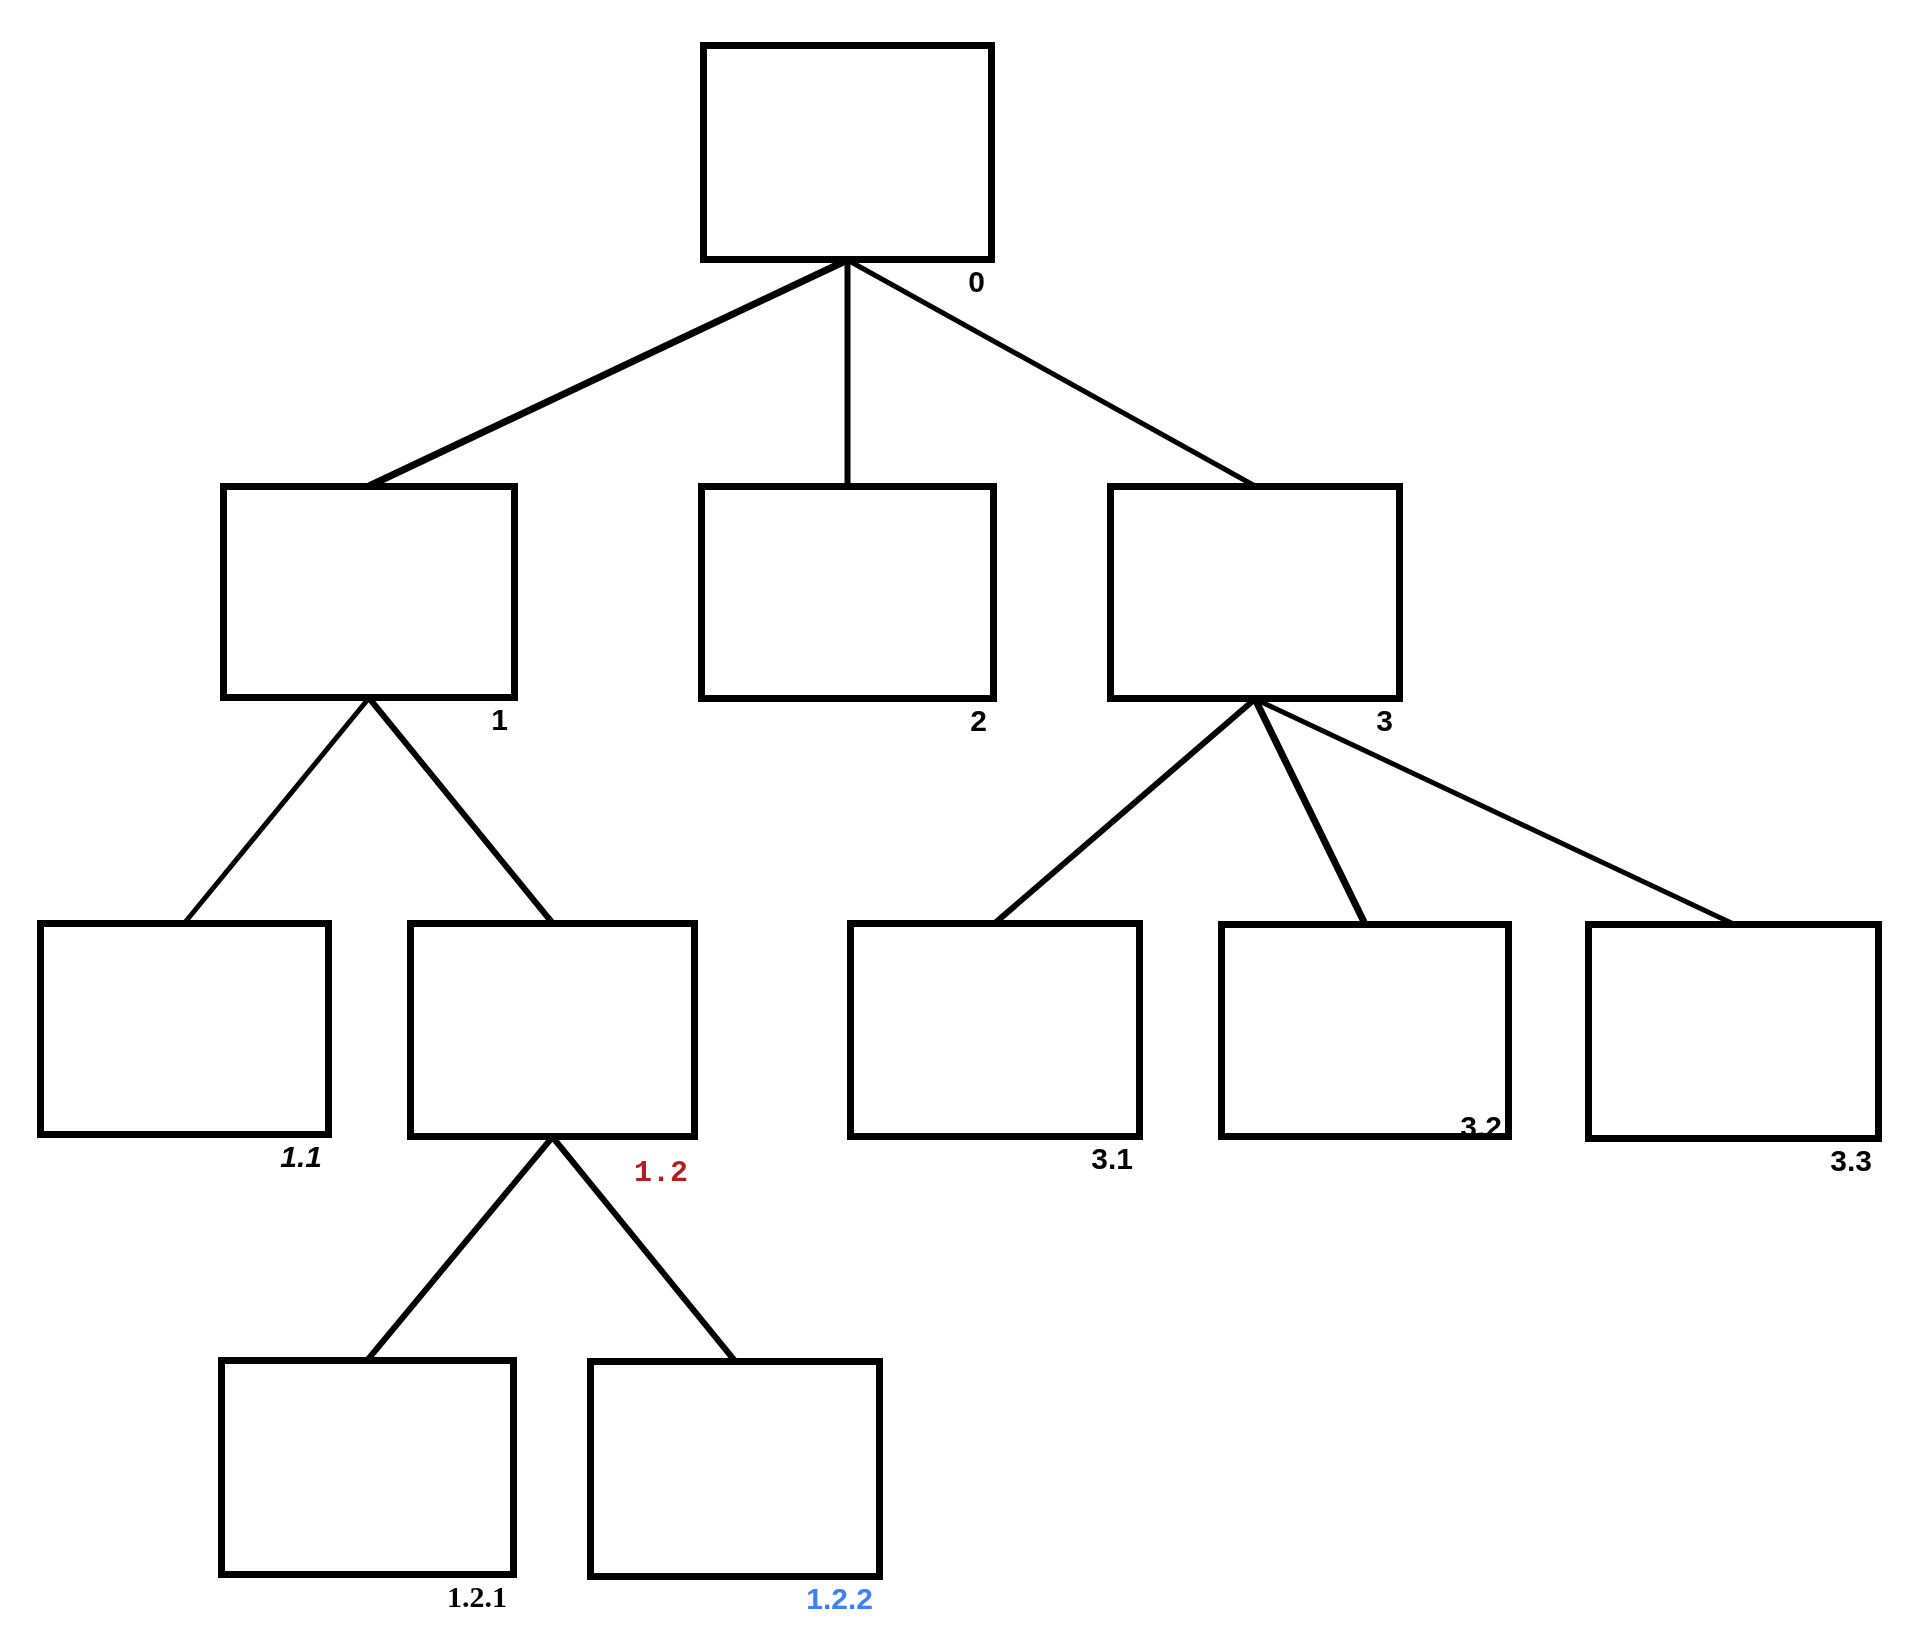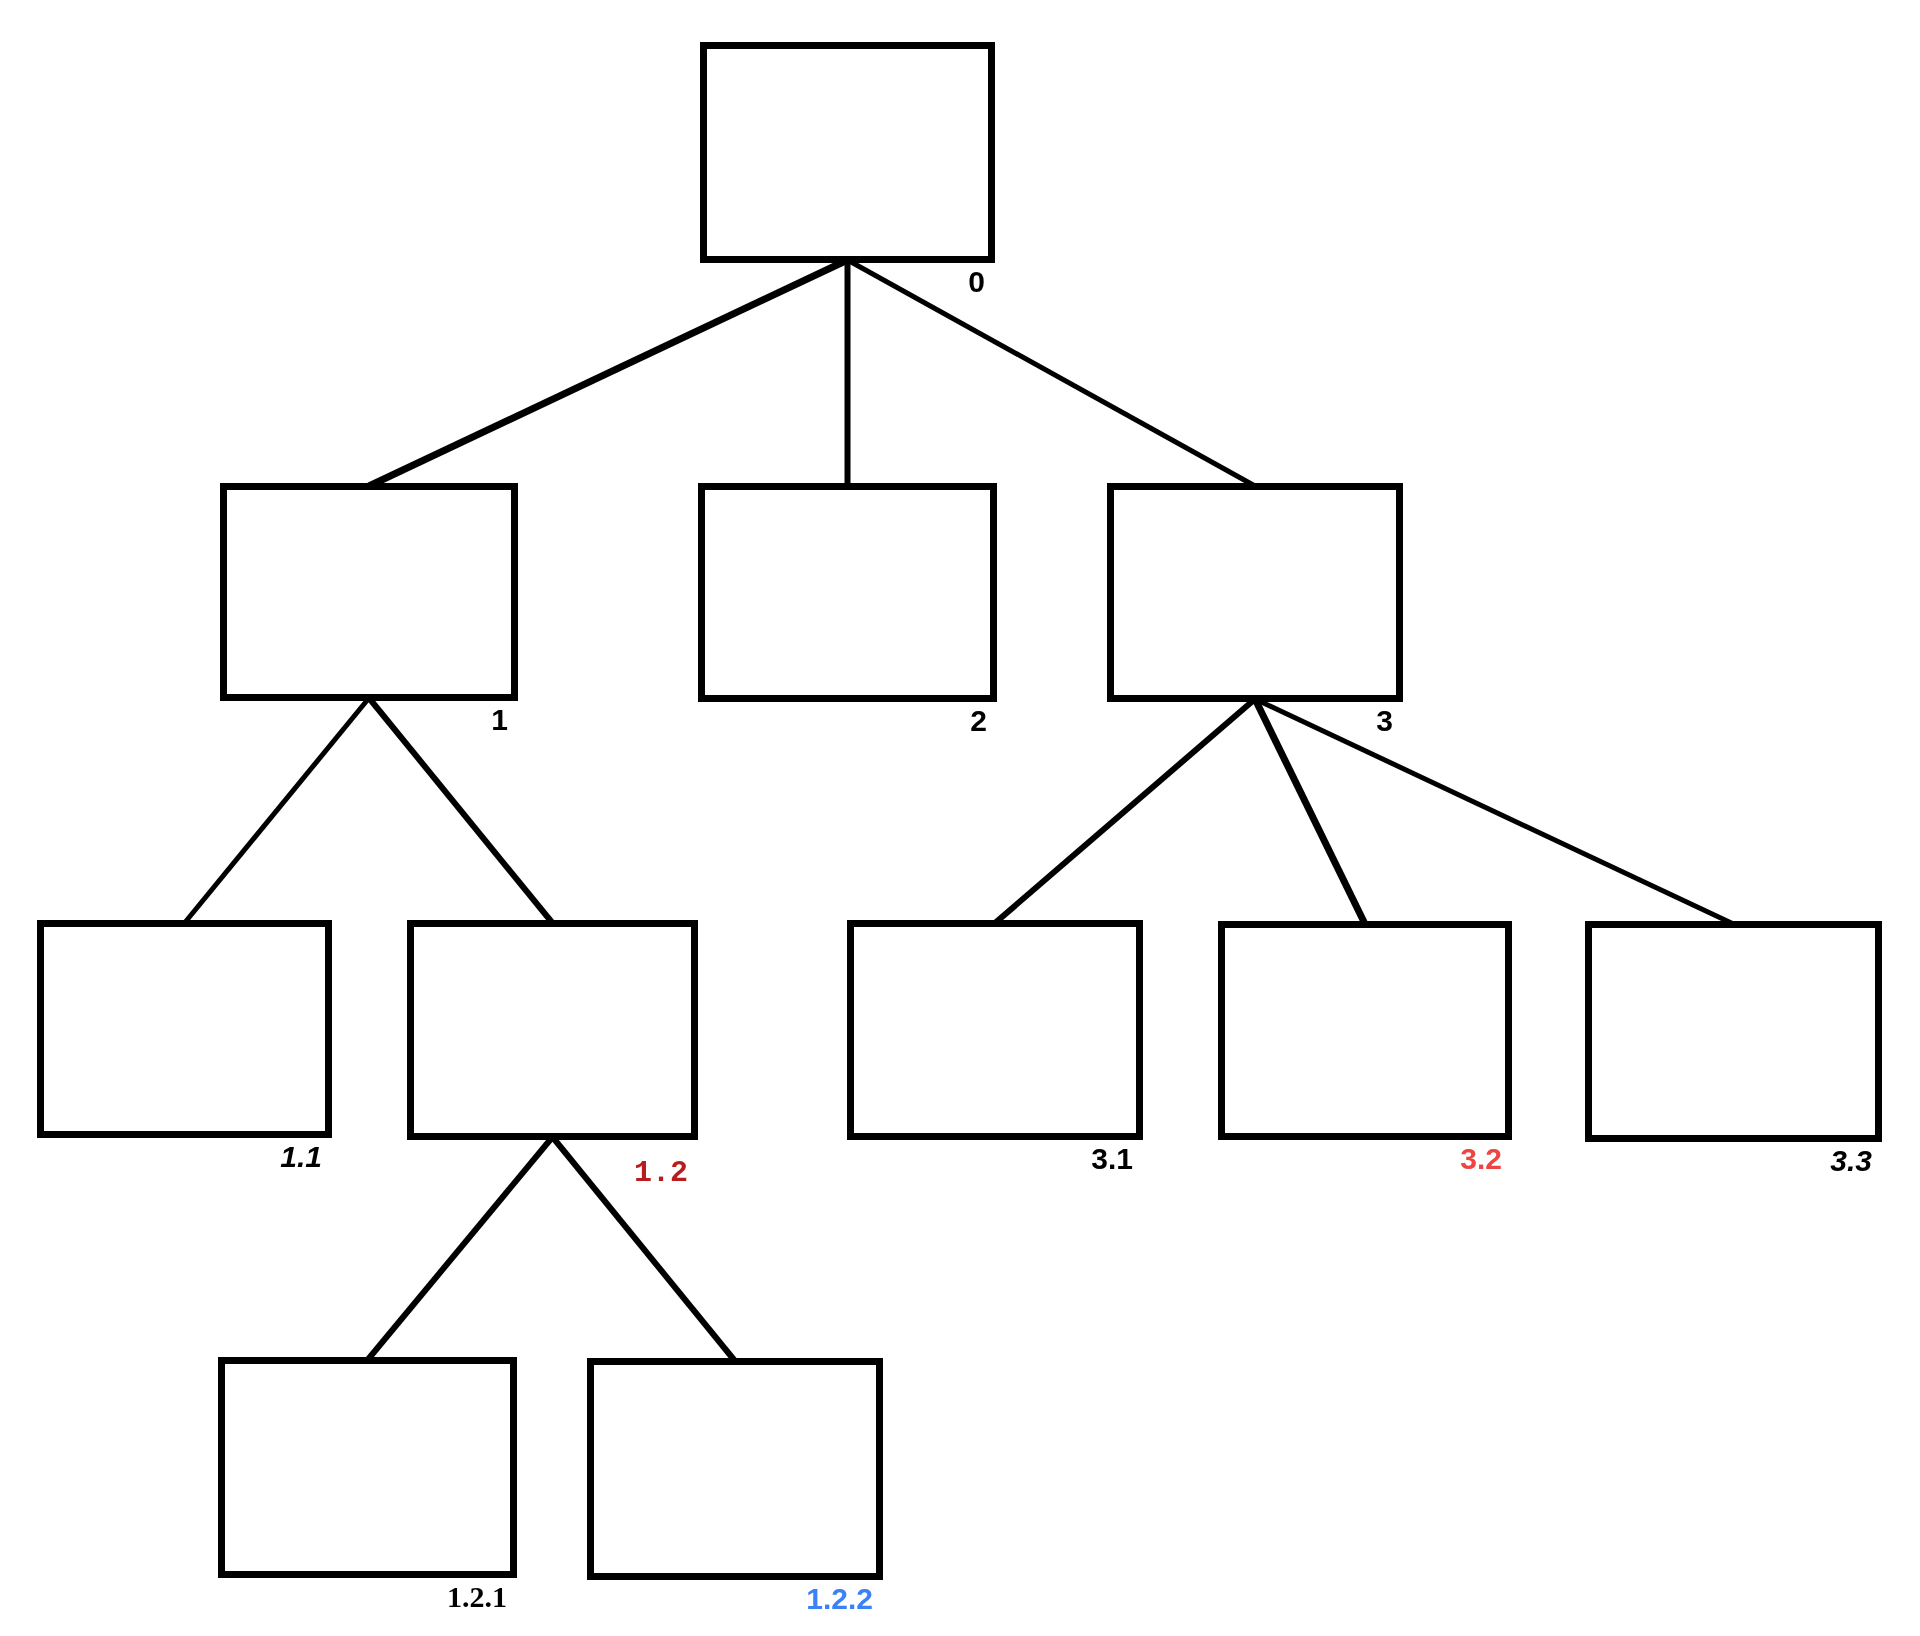--- a/index.html
+++ b/index.html
@@ -66,20 +66,20 @@
     <div class="node-label" style="left: 817px; top: 706px; color: rgb(0, 0, 0);">2</div>
     <div class="node-box" style="left: 1107px; top: 483px; width: 296px; height: 219px; border-color: rgb(0, 0, 0);"></div>
     <div class="node-label" style="left: 1223px; top: 706px; color: rgb(0, 0, 0);">3</div>
     <div class="node-box" style="left: 37px; top: 920px; width: 295px; height: 218px; border-color: rgb(0, 0, 0);"></div>
     <div class="node-label" style="left: 152px; top: 1142px; color: rgb(0, 0, 0); font-style: italic;">1.1</div>
     <div class="node-box" style="left: 407px; top: 920px; width: 291px; height: 220px; border-color: rgb(0, 0, 0);"></div>
     <div class="node-label" style="left: 518px; top: 1158px; color: #b91c1c; font-family: Liberation Mono, monospace;">1.2</div>
     <div class="node-box" style="left: 847px; top: 920px; width: 296px; height: 220px; border-color: rgb(0, 0, 0);"></div>
     <div class="node-label" style="left: 963px; top: 1144px; color: rgb(0, 0, 0); text-align: right;">3.1</div>
     <div class="node-box" style="left: 1218px; top: 921px; width: 294px; height: 219px; border-color: rgb(0, 0, 0);"></div>
-    <div class="node-label" style="left: 1332px; top: 1144px; color: #ef4444;">3.2</div>
+    <div class="node-label" style="left: 1332px; top: 1112px; color: #000000;">3.2</div>
     <div class="node-box" style="left: 1585px; top: 921px; width: 297px; height: 221px; border-color: rgb(0, 0, 0);"></div>
-    <div class="node-label" style="left: 1702px; top: 1146px; color: rgb(0, 0, 0); font-style: italic;">3.3</div>
+    <div class="node-label" style="left: 1702px; top: 1146px; color: rgb(0, 0, 0);">3.3</div>
     <div class="node-box" style="left: 218px; top: 1357px; width: 299px; height: 221px; border-color: rgb(0, 0, 0);"></div>
     <div class="node-label" style="left: 337px; top: 1582px; color: rgb(0, 0, 0); font-family: Liberation Serif, serif;">1.2.1</div>
     <div class="node-box" style="left: 587px; top: 1358px; width: 296px; height: 222px; border-color: rgb(0, 0, 0);"></div>
     <div class="node-label" style="left: 703px; top: 1584px; color: #3b82f6;">1.2.2</div>
   </div>
 
 </body></html>

